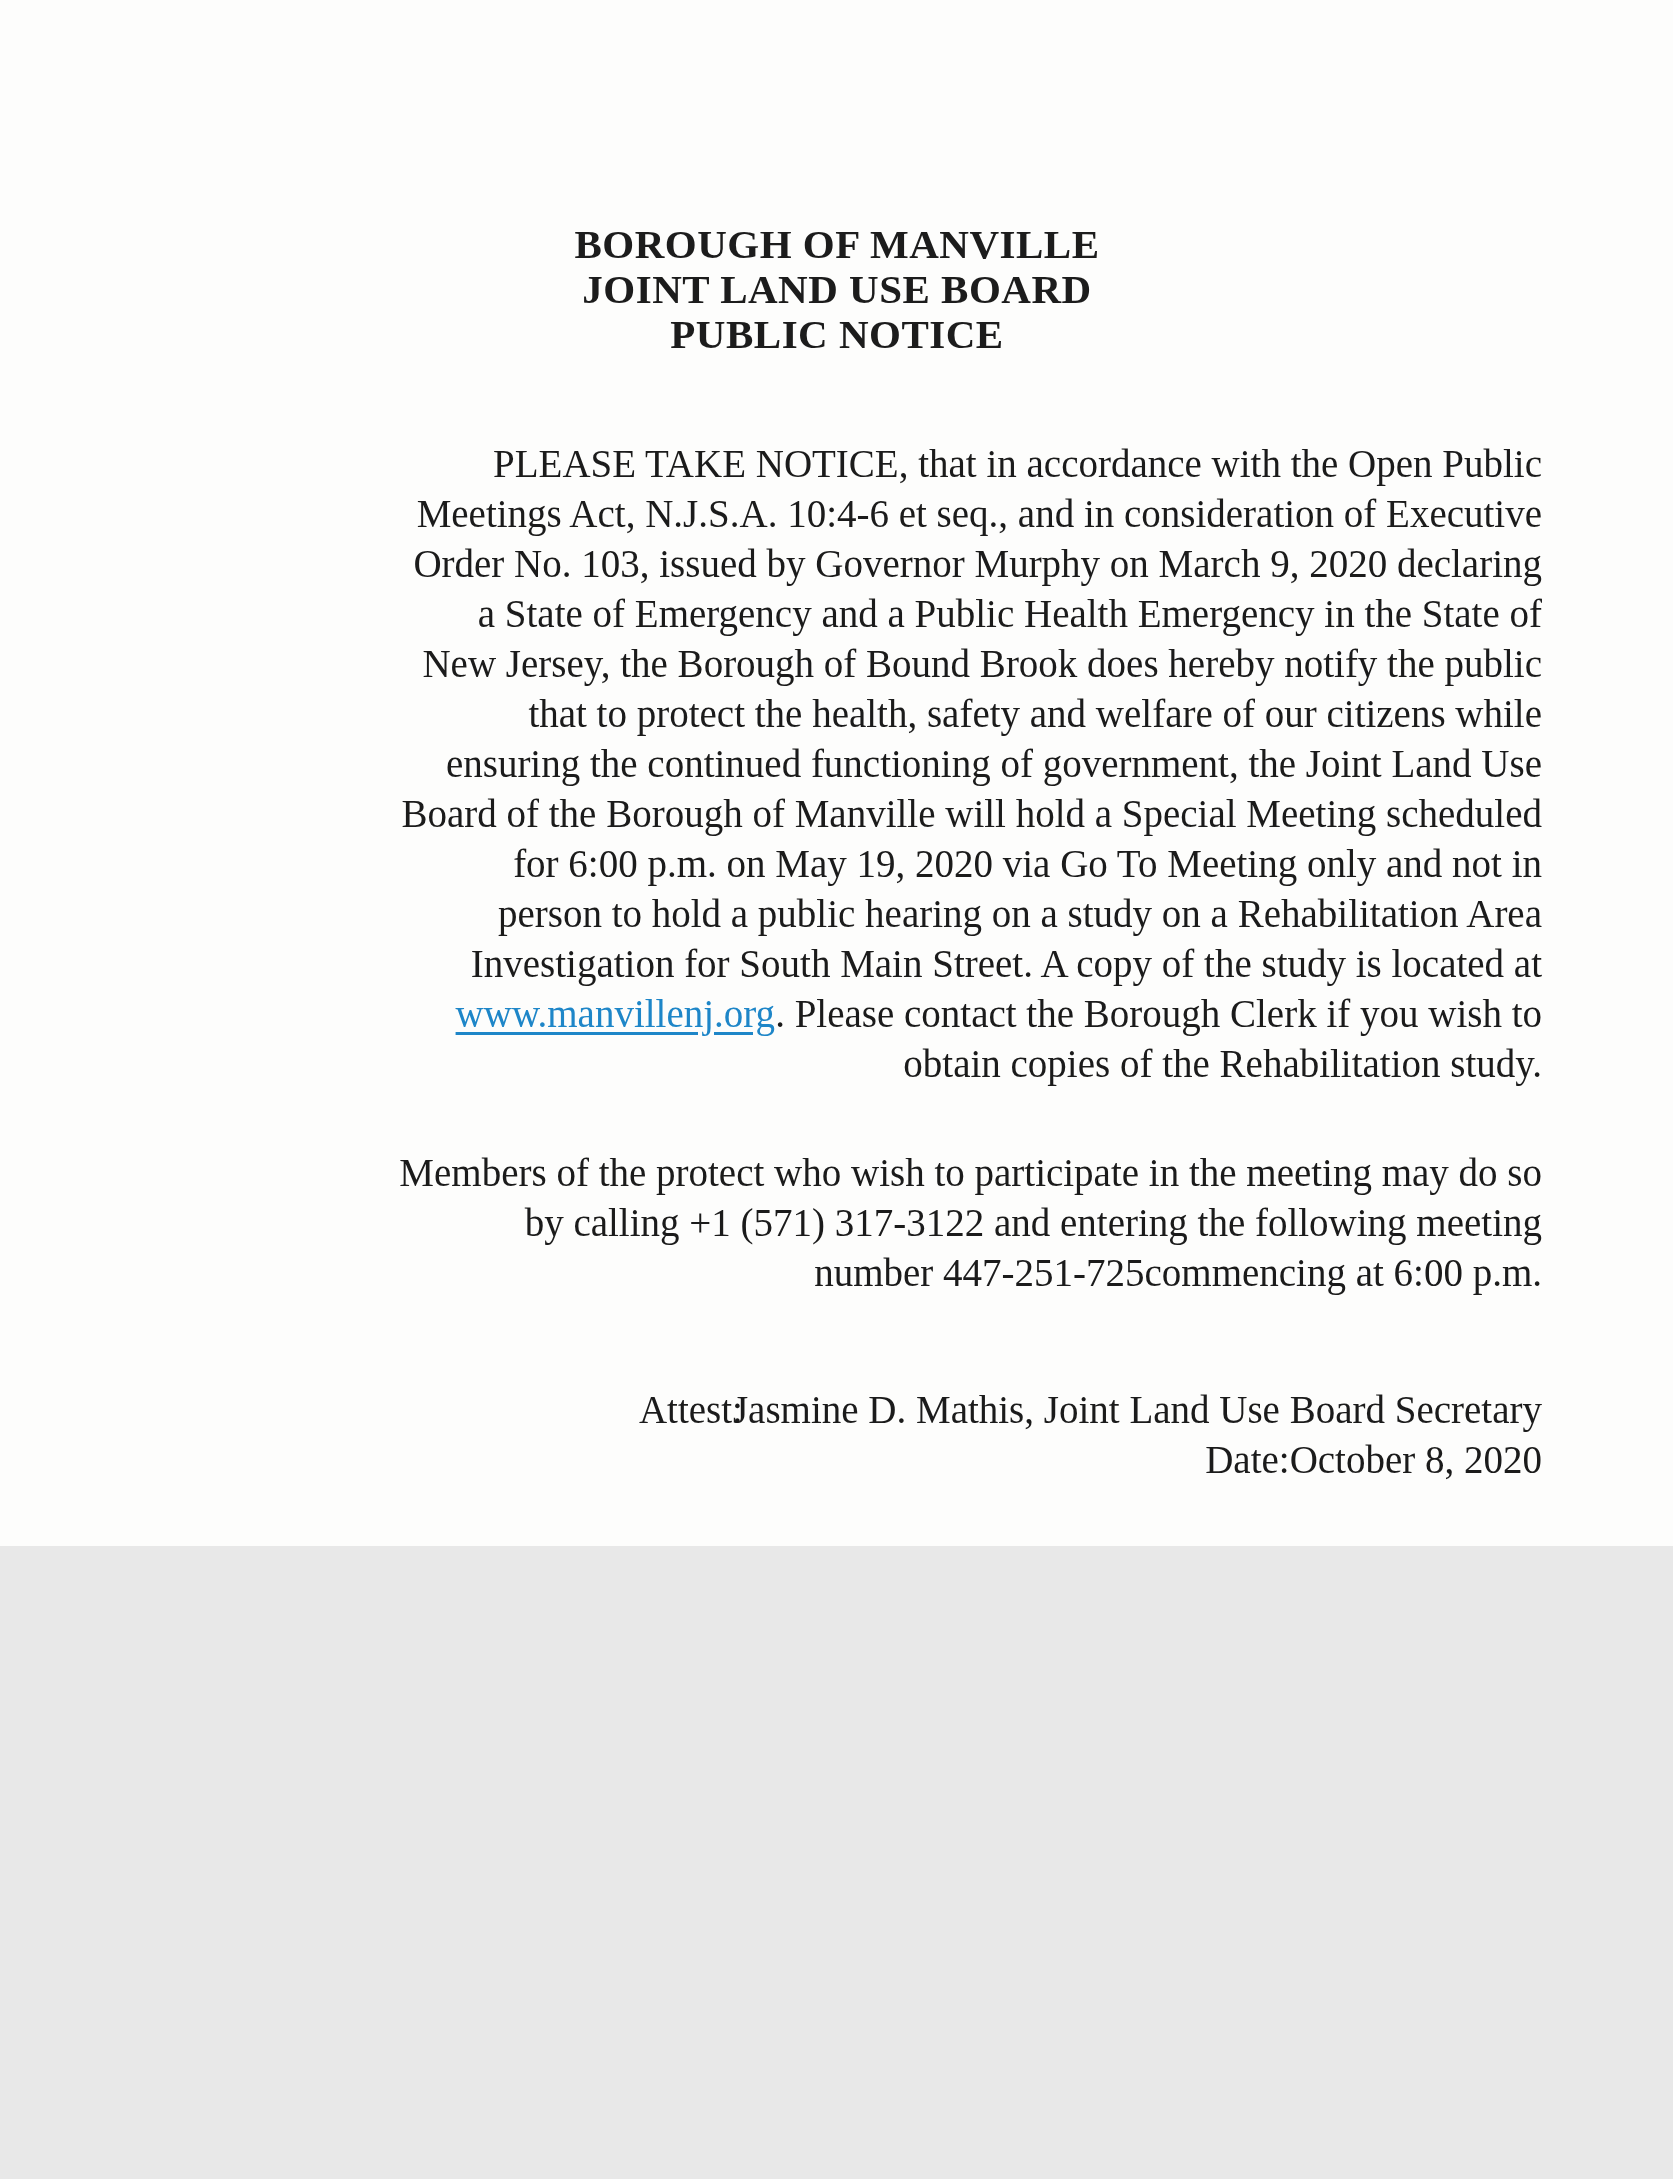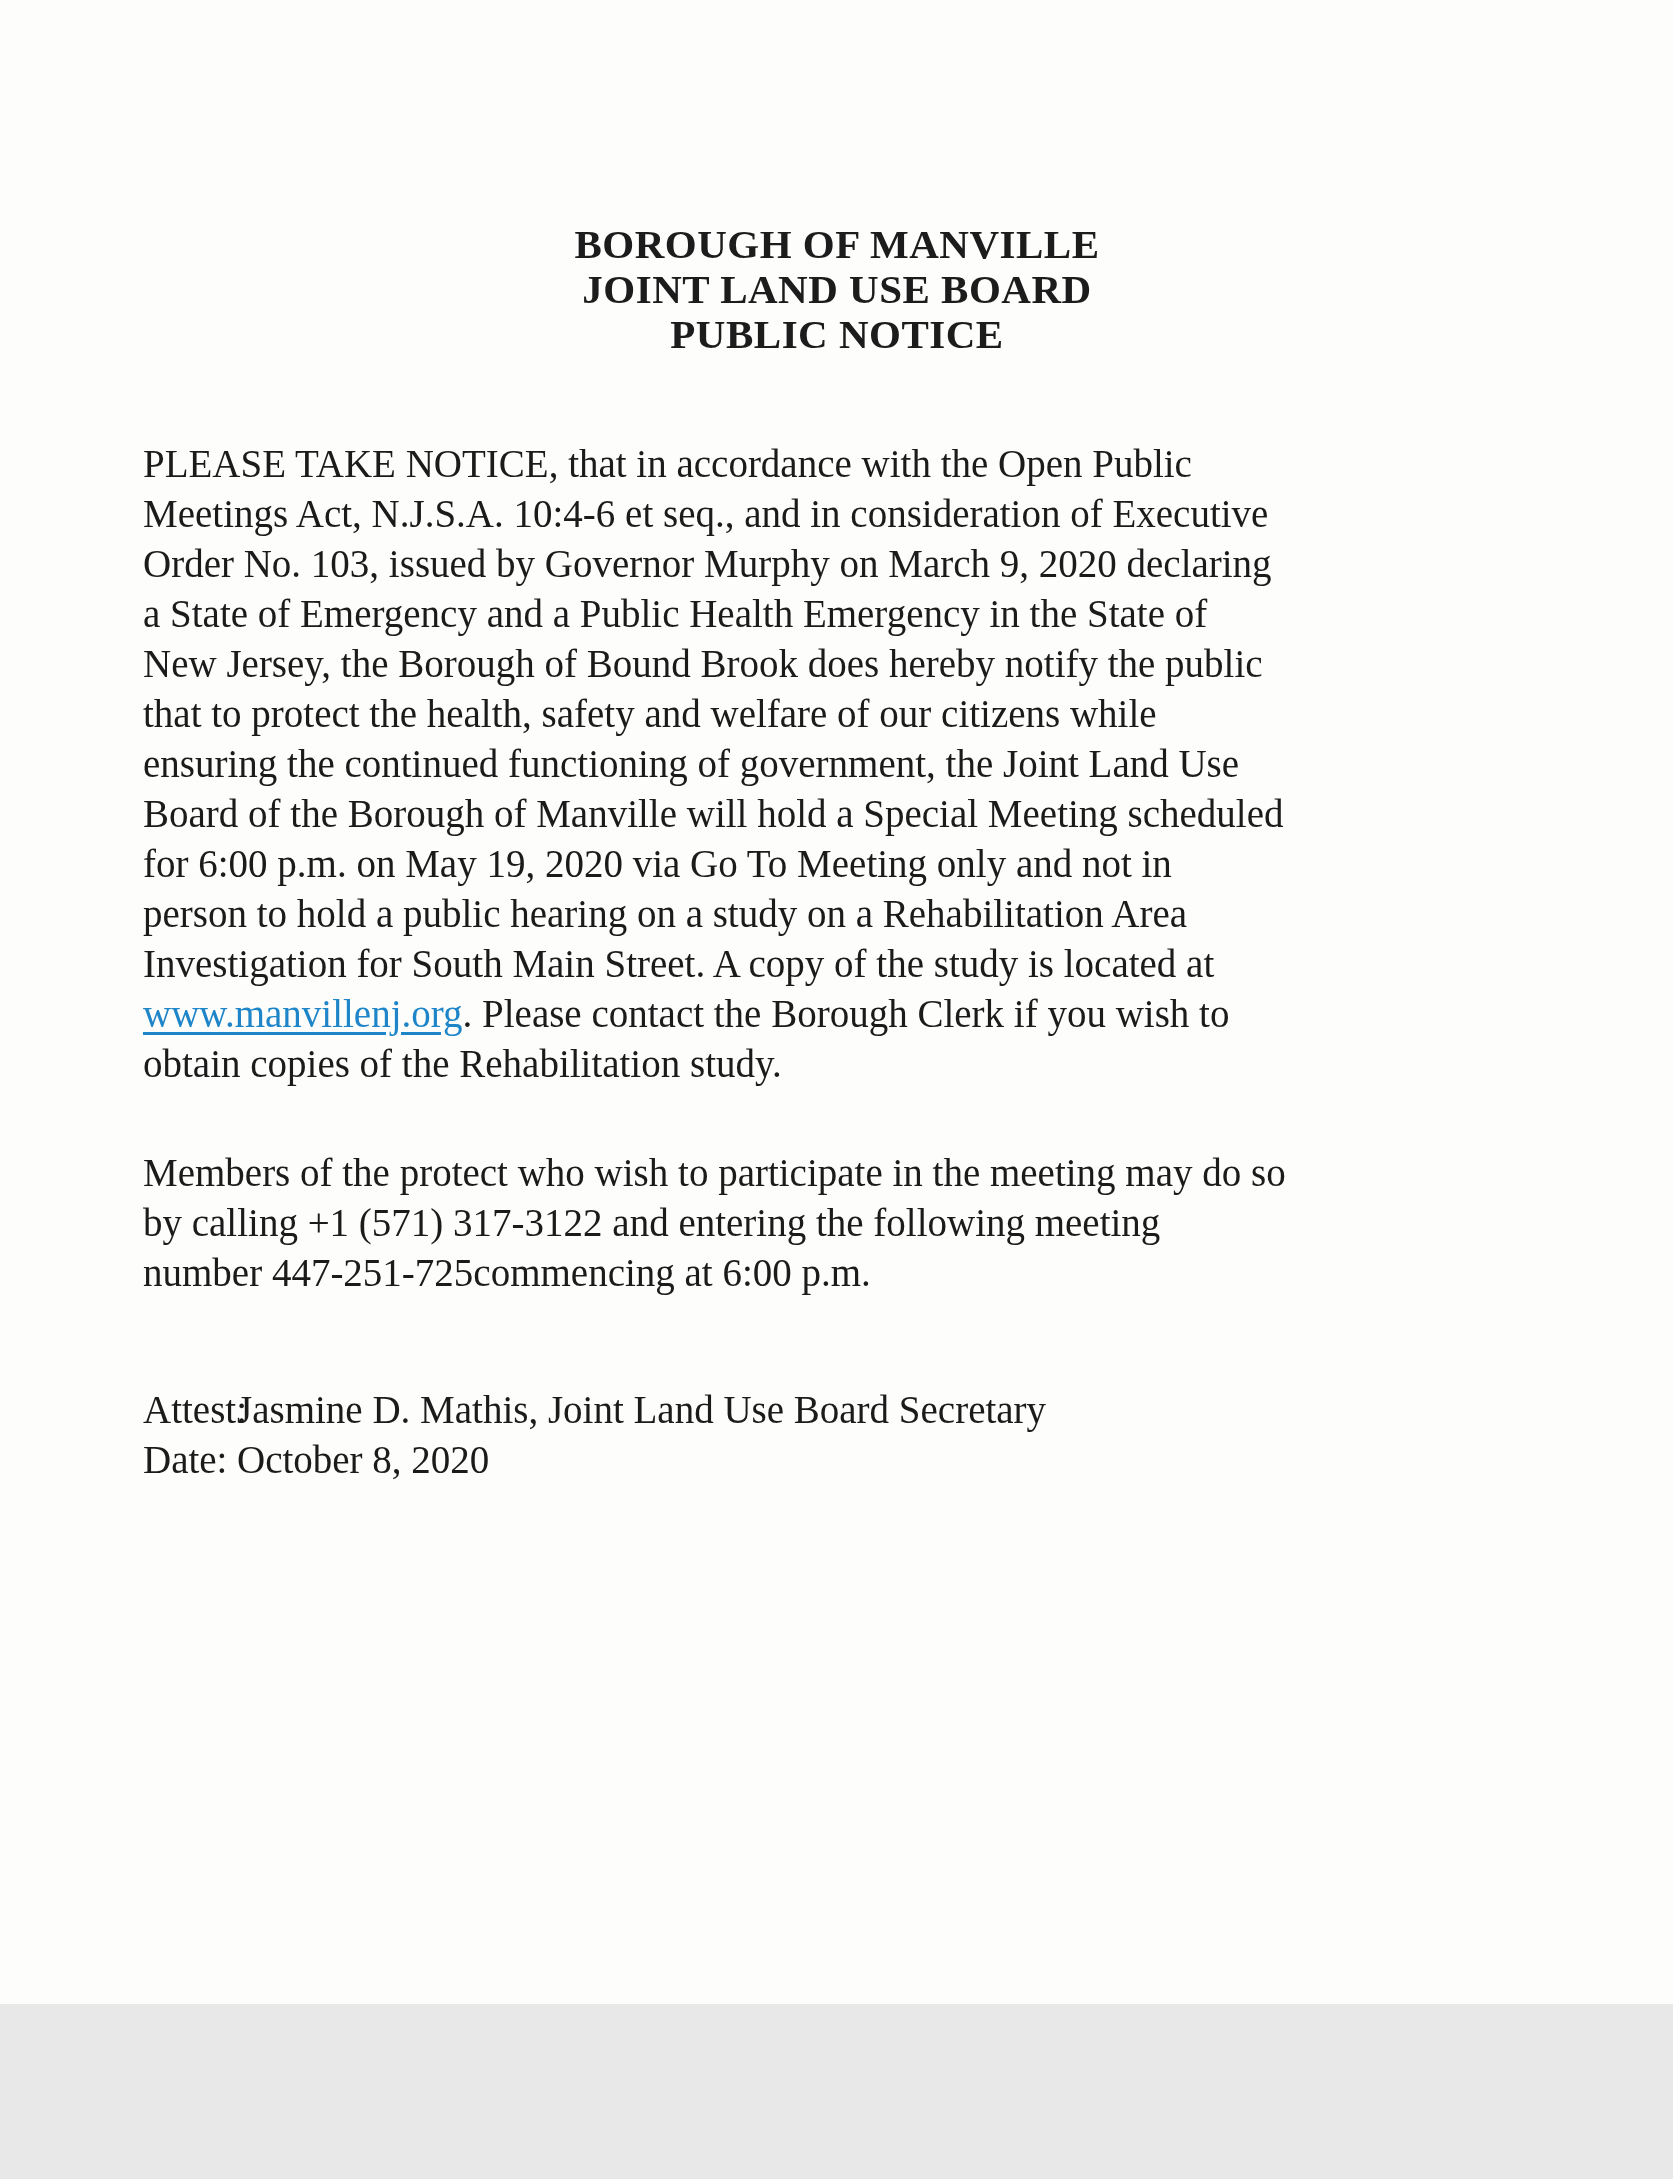--- a/index.html
+++ b/index.html
@@ -3,21 +3,21 @@
 <meta charset="utf-8">
 <style>
   html, body {
     margin: 0;
     padding: 0;
     background: #e8e8e8;
   }
   .page {
     position: relative;
     width: 1674px;
-    height: 2004px;
+    height: 1546px;
     background: #fdfdfc;
     font-family: "Liberation Serif", "DejaVu Serif", serif;
     color: #1b1b1b;
     overflow: hidden;
   }
   .doc-header {
     position: absolute;
     top: 222px;
     left: 0;
     width: 100%;
@@ -28,20 +28,21 @@
     letter-spacing: 0.5px;
     color: #1c1c1c;
   }
   .body-text {
     position: absolute;
     left: 143px;
     width: 1399px;
     font-size: 39px;
     line-height: 50px;
     color: #1b1b1b;
+    text-align: right;
   }
   .para-1 { top: 439px; }
   .para-2 { top: 1148px; }
   .attest-block { top: 1385px; }
   .line { white-space: nowrap; }
   a.doc-link {
     color: #1e86c8;
     text-decoration: underline;
     text-decoration-color: #1e86c8;
     text-underline-offset: 4.9px;

